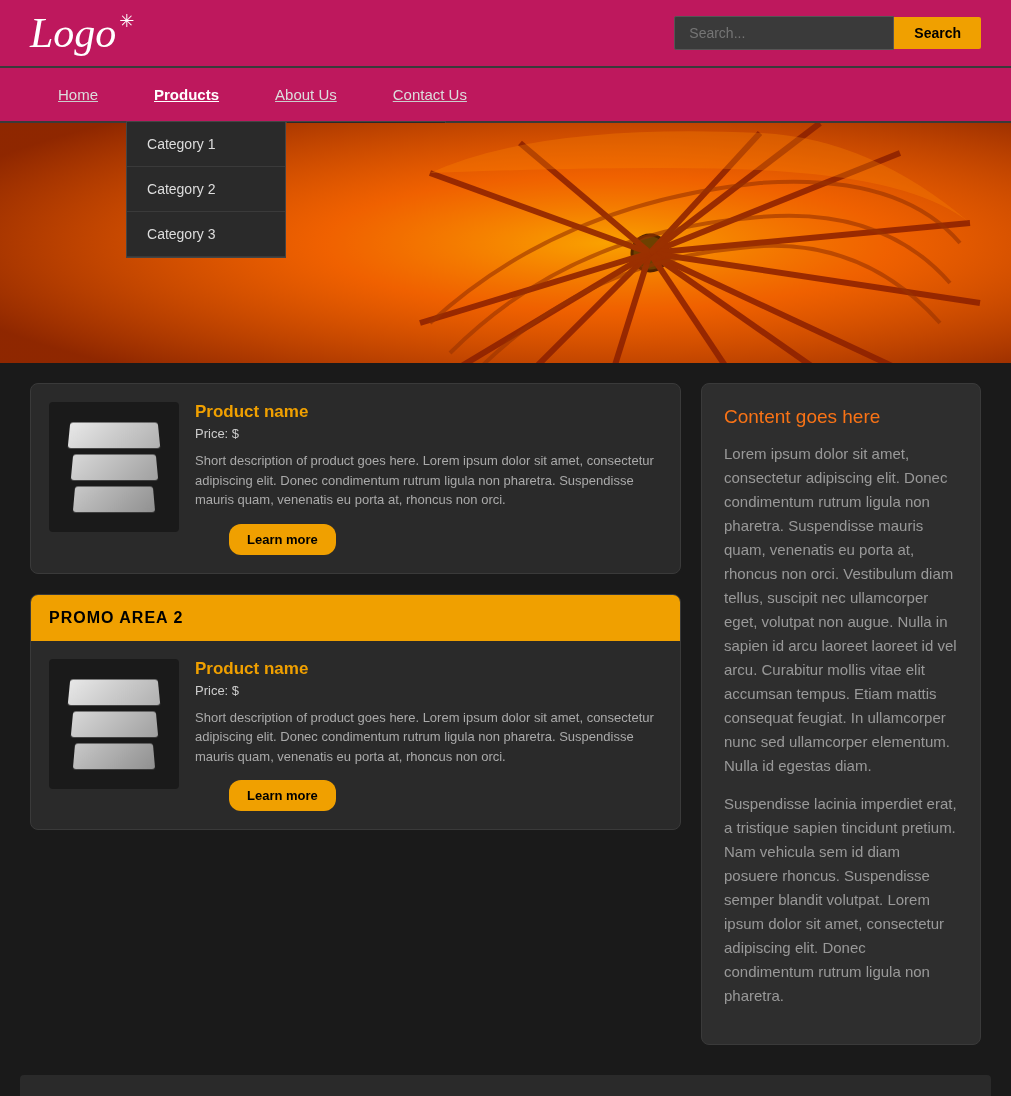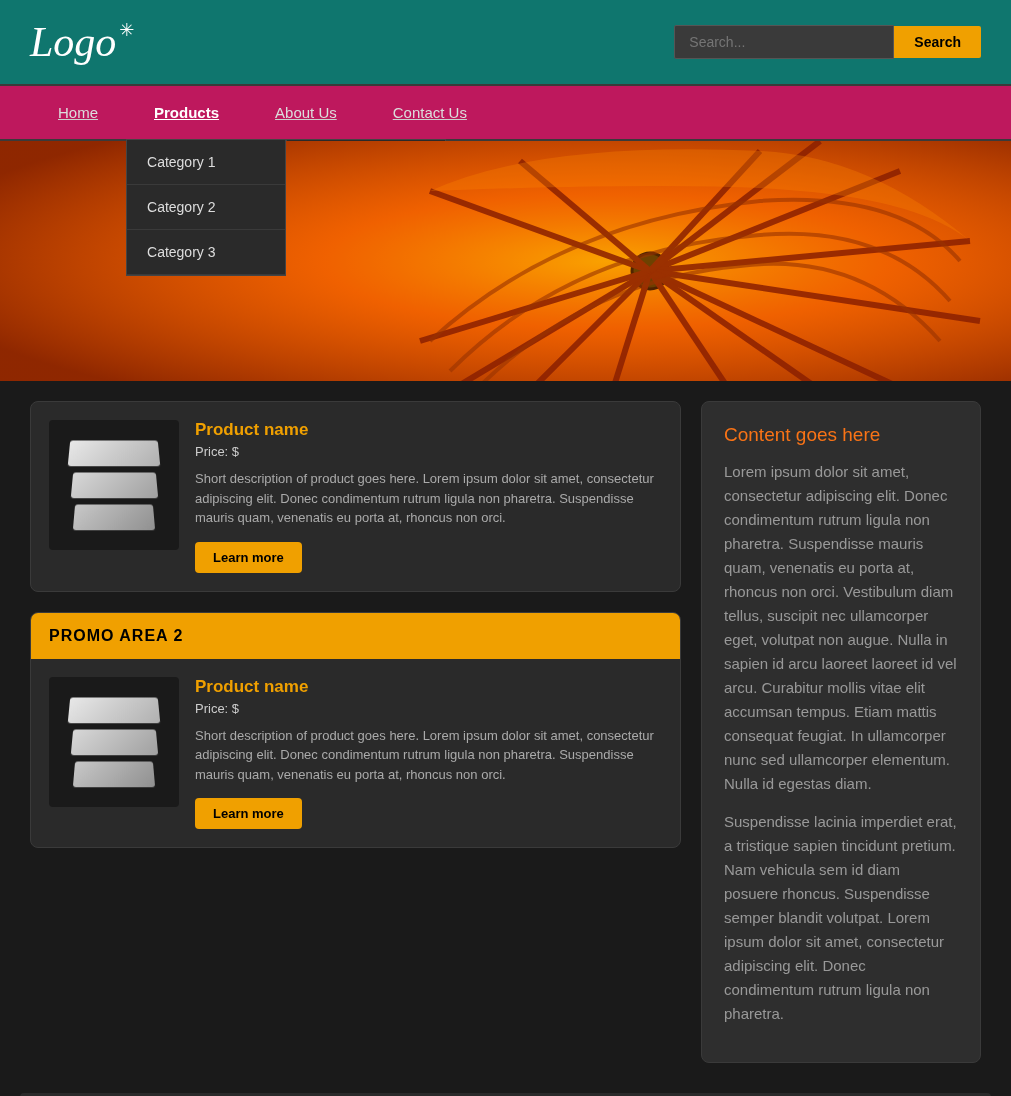--- a/index.html
+++ b/index.html
@@ -6,22 +6,22 @@
     body {
       background: #1a1a1a;
       font-family: Arial, Helvetica, sans-serif;
       color: #ccc;
       width: 1011px;
       min-height: 1096px;
     }
 
     
     #header {
-      background: #0f766e;
-      padding: 21px 30px;
+      background: #be185d;
+      padding: 12px 30px;
       display: flex;
       align-items: center;
       justify-content: space-between;
     }
     #logo {
       font-family: 'Comic Sans MS', cursive;
       font-size: 42px;
       color: #fff;
       font-style: italic;
       position: relative;
@@ -221,21 +221,22 @@
       margin-bottom: 14px;
     }
     .learn-more-btn {
       background: #f0a000;
       color: #000;
       border: none;
       padding: 8px 18px;
       font-size: 13px;
       font-weight: bold;
       cursor: pointer;
-      border-radius: 4px;
+      border-radius: 12px;
+      margin-left: 34px;
     }
 
     
     #right-col {
       width: 280px;
       flex-shrink: 0;
     }
     .content-box {
       background: #2e2e2e;
       border-radius: 8px;

